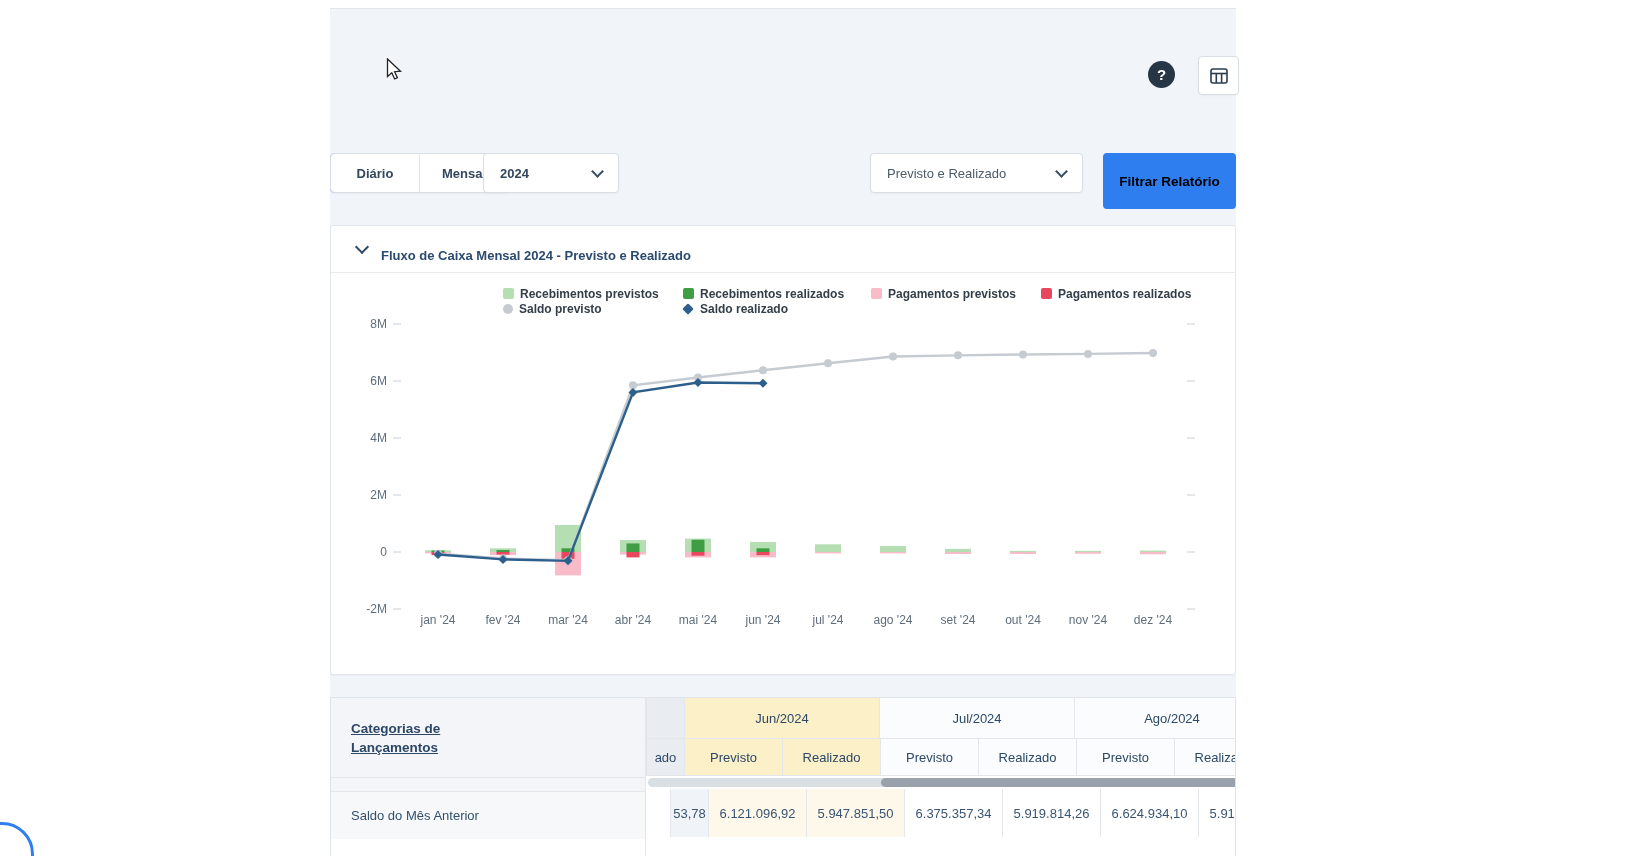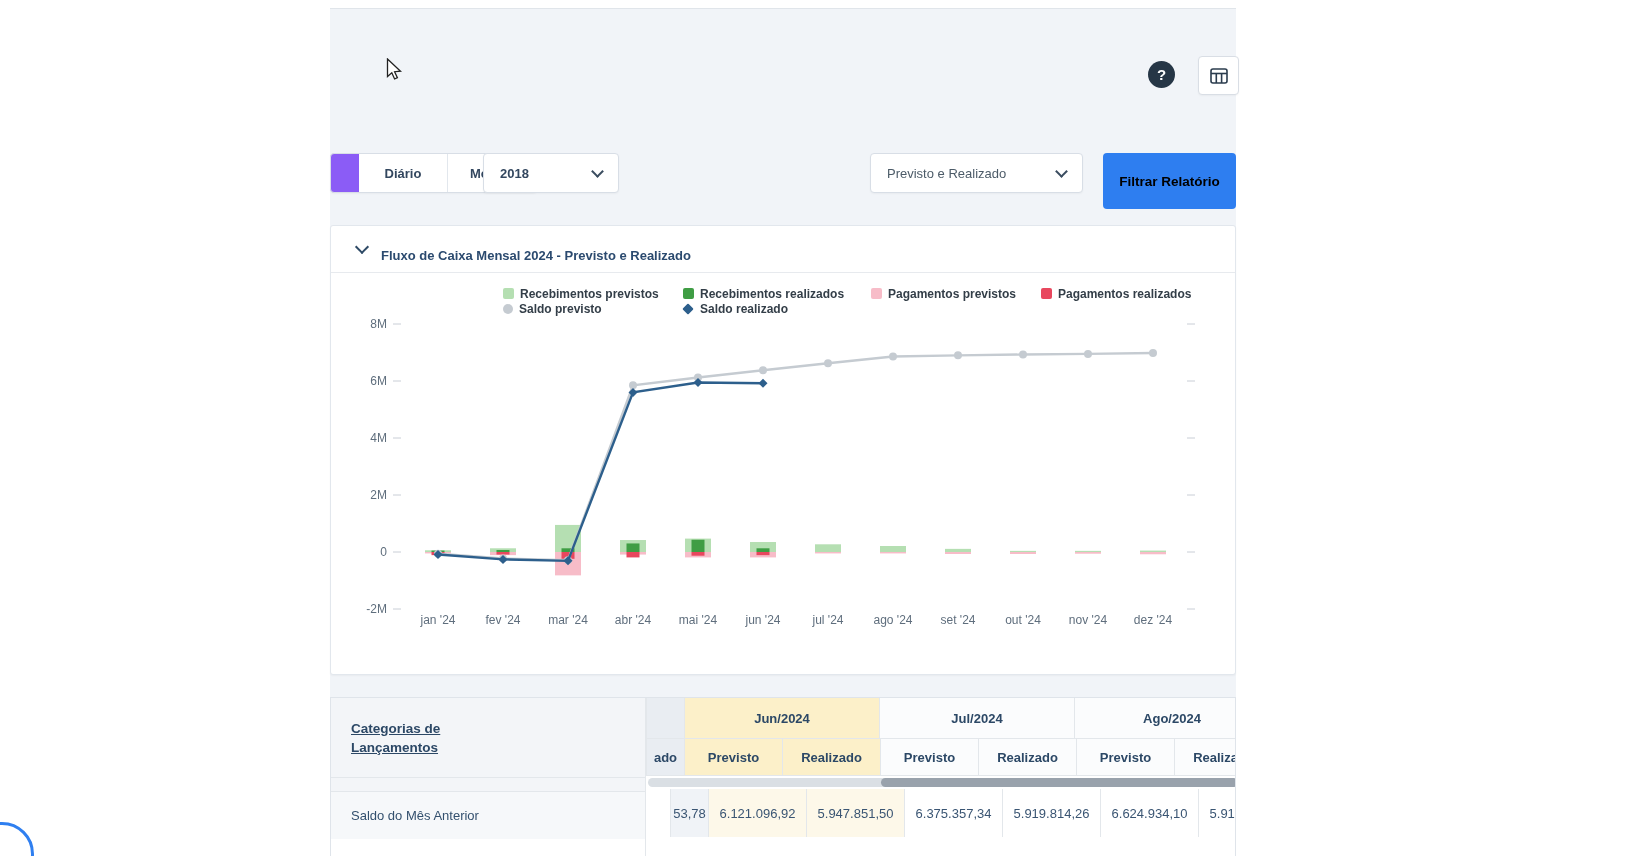--- a/index.html
+++ b/index.html
@@ -11,21 +11,21 @@
   
   .help-btn{position:absolute;left:818px;top:52px;width:27px;height:27px;border-radius:50%;
             background:#263646;color:#fff;font-weight:bold;font-size:15px;
             display:flex;align-items:center;justify-content:center;cursor:pointer;}
   .grid-btn{position:absolute;left:868px;top:47px;width:39px;height:37px;background:#fff;
             border:1px solid #d9dee5;border-radius:4px;display:flex;align-items:center;
             justify-content:center;cursor:pointer;box-shadow:0 1px 2px rgba(0,0,0,.04);}
 
   
   .toggle-group{position:absolute;left:0;top:144px;height:38px;display:flex;background:#8b5cf6;
-                border:1px solid #d8dee6;border-radius:4px;overflow:hidden;box-shadow:0 1px 2px rgba(0,0,0,.04);padding-left:28px;}
+                border:1px solid #d8dee6;border-radius:4px;overflow:hidden;box-shadow:0 1px 2px rgba(0,0,0,.04);}
   .toggle-btn{min-width:64px;padding:0 12px;display:flex;align-items:center;justify-content:center;
               font-size:13px;font-weight:bold;color:#33475f;cursor:pointer;background:#fff;}
   .toggle-btn + .toggle-btn{border-left:1px solid #e2e7ed;}
   .select{position:absolute;top:144px;height:38px;background:#fff;border:1px solid #d8dee6;
           border-radius:4px;display:flex;align-items:center;font-size:13px;cursor:pointer;
           box-shadow:0 1px 2px rgba(0,0,0,.04);}
   .select .lbl{padding-left:16px;white-space:nowrap;}
   .chev{width:7px;height:7px;border-right:2px solid #3a4c5f;border-bottom:2px solid #3a4c5f;
         transform:rotate(45deg);display:inline-block;margin-top:-4px;}
   .sel-year{left:153px;width:134px;font-weight:bold;color:#33475f;}
@@ -64,21 +64,21 @@
              font-size:13.5px;font-weight:bold;color:#2c4866;line-height:19px;text-decoration:underline;}
   .lc-gap{height:13px;background:#f3f5f8;}
   .lc-row{height:47px;background:#f6f8fa;border-top:1px solid #e3e7eb;display:flex;
           align-items:center;padding-left:20px;font-size:13px;color:#33506e;}
   .tsc{flex:1;display:flex;flex-direction:column;overflow:hidden;position:relative;}
   .g-row{height:41px;display:flex;flex:none;}
   .s-row{height:37px;display:flex;flex:none;}
   .cell{flex:none;display:flex;align-items:center;justify-content:center;
         border-left:1px solid #e3e7eb;border-bottom:1px solid #e3e7eb;
         font-size:13px;color:#2c4866;white-space:nowrap;overflow:hidden;}
-  .cell.bold{font-weight:bold;}
+  .cell.bold{font-weight:normal;}
   .bg-plain{background:#fbfcfd;} .bg-hl{background:#fcf0c9;} .bg-sliver{background:#e9edf2;}
   .bg-data{background:#ffffff;} .bg-hl-data{background:#fdf8e9;} .bg-sliver-data{background:#f0f3f7;}
   .sb-band{height:13px;position:relative;background:#fff;flex:none;}
   .sb-track{position:absolute;left:2px;right:2px;top:2px;height:9px;background:#dadfe4;
             border-radius:5px;cursor:pointer;}
   .sb-thumb{position:absolute;left:233px;width:357px;top:0;height:9px;background:#99a2ac;
             border-radius:5px;cursor:grab;}
   .d-row{height:48px;display:flex;flex:none;}
   .d-row .cell{border-bottom:none;color:#3a5573;}
 
@@ -102,21 +102,21 @@
         <line x1="6.3" y1="5.5" x2="6.3" y2="15" stroke="#2b3c4e" stroke-width="1.6"></line>
         <line x1="11.6" y1="5.5" x2="11.6" y2="15" stroke="#2b3c4e" stroke-width="1.6"></line>
       </svg>
     </div>
 
     <div class="toggle-group">
       <div class="toggle-btn">Diário</div>
       <div class="toggle-btn">Mensal</div>
     </div>
     <div class="select sel-year">
-      <span class="lbl">2018</span>
+      <span class="lbl">2024</span>
       <span class="chev"></span>
     </div>
     <div class="select sel-mode">
       <span class="lbl">Previsto e Realizado</span>
       <span class="chev"></span>
     </div>
     <button class="filter-btn">Filtrar Relatório</button>
 
     <div class="panel">
       <div class="panel-header">

